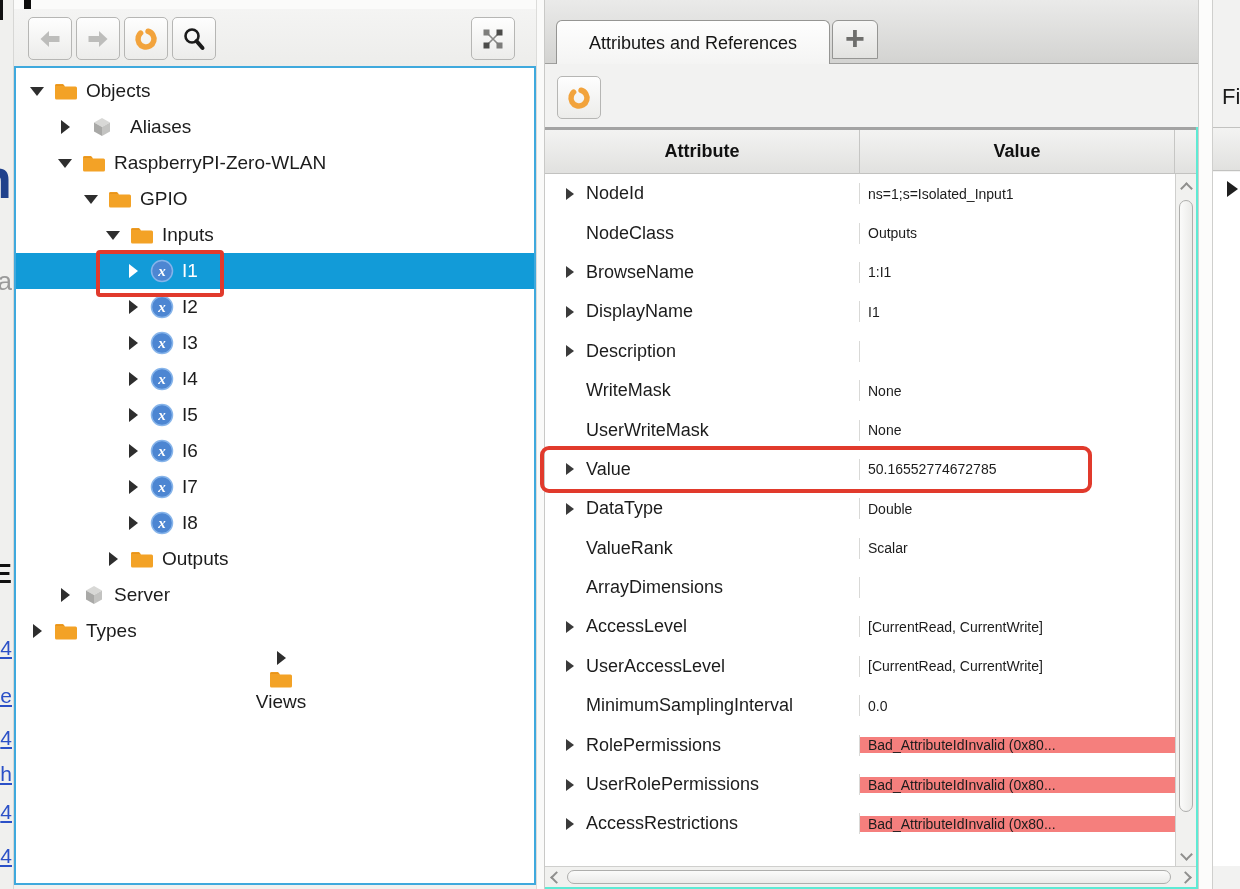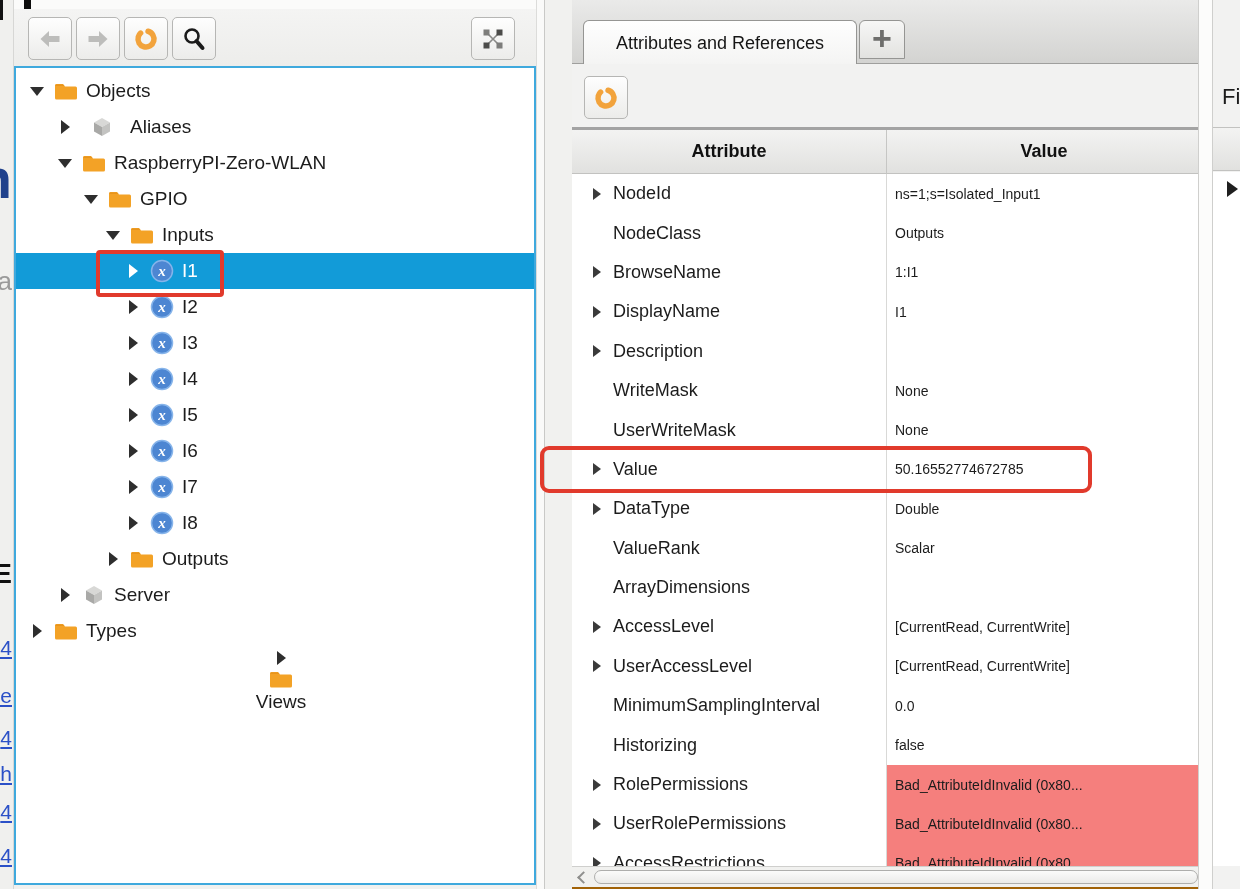--- a/index.html
+++ b/index.html
@@ -33,38 +33,38 @@
   .exp.right::before { content:""; border-top:7px solid transparent; border-bottom:7px solid transparent; border-left:9px solid #2e2e2e; }
   .trow.sel .exp.right::before { border-left-color:#fff; }
   .ticon { width:24px; height:24px; margin:0 8px 0 8px; flex:0 0 24px; display:inline-flex; align-items:center; justify-content:center; }
   .tlabel { white-space:nowrap; }
 
   
   .splitter-1 { position:absolute; left:536px; top:0; width:9px; height:889px; background:#fafaf9; border-left:1px solid #dcdcda; border-right:1px solid #c9c9c7; }
   .splitter-2 { position:absolute; left:1198px; top:0; width:15px; height:889px; background:#fcfcfb; border-left:1px solid #cfcfcd; border-right:1px solid #cfcfcd; }
 
   
-  .right-panel { position:absolute; left:572px; top:0; width:653px; height:889px; background:#a16207; }
+  .right-panel { position:absolute; left:545px; top:0; width:653px; height:889px; background:#5eead4; }
   .tabbar { position:absolute; left:0; top:0; width:653px; height:64px; background:linear-gradient(#eaeae9,#d3d3d1); border-bottom:1px solid #9f9f9d; }
   .tab-active { position:absolute; left:11px; top:20px; width:274px; height:45px; background:linear-gradient(#fefefe,#f4f4f3); border:1px solid #959593; border-bottom:none; border-radius:6px 6px 0 0; display:flex; align-items:center; justify-content:center; font-size:18px; color:#151515; }
   .tab-plus { position:absolute; left:287px; top:20px; width:46px; height:39px; background:linear-gradient(#f7f7f6,#e2e2e0); border:1px solid #959593; border-radius:6px 6px 0 0; display:flex; align-items:center; justify-content:center; }
   .plus-glyph { font-size:34px; line-height:30px; color:#6e6e6c; font-weight:bold; margin-top:-4px; }
 
   .dock-toolbar { position:absolute; left:0; top:64px; width:653px; height:63px; background:#f2f2f1; }
   .dock-toolbar .tbtn { top:12px; left:12px; }
 
   
   .attr-table { position:absolute; left:0; top:127px; width:651px; height:739px; background:#fff; border-top:3px solid #a3a3a3; overflow:hidden; }
   .thead { display:flex; height:44px; }
   .th { background:linear-gradient(#f3f3f2,#e1e1df); border-right:1px solid #c6c6c4; border-bottom:1px solid #c2c2c0; display:flex; align-items:center; justify-content:center; font-weight:bold; font-size:18px; color:#111; }
   .th.attr { width:315px; }
   .th.val { width:315px; }
   .th.corner { width:21px; border-right:none; }
   .tbody { position:relative; }
-  .arow { display:flex; height:39.4px; }
+  .arow { display:flex; height:39.4px;align-items:center; }
   .acell { width:315px; display:flex; align-items:center; padding-left:16px; border-right:1px solid #d9d9d7; font-size:18px; color:#1c1c1c; overflow:hidden; white-space:nowrap; }
   .acell .exp { margin-right:7px; }
   .acell .exp.right::before { border-left-color:#3a3a3a; border-top-width:6px; border-bottom-width:6px; border-left-width:8px; }
   .acell .noexp { width:25px; flex:0 0 25px; }
   .vcell { width:315px; display:flex; align-items:center; padding-left:8px; font-size:14px; color:#1c1c1c; overflow:hidden; white-space:nowrap; }
   .vcell.error { background:#f57f7d; }
 
   
   .vscroll { position:absolute; right:0; top:44px; width:21px; height:695px; background:#f1f1ef; border-left:1px solid #cfcfcd; }
   .vthumb { position:absolute; left:3px; top:26px; width:14px; height:612px; background:linear-gradient(90deg,#fbfbfa,#ebebe9); border:1px solid #aeaeac; border-radius:7px; }
@@ -453,27 +453,20 @@
           </div>
           <div class="arow">
             <div class="acell">
               <span class="noexp"></span>
               <span>MinimumSamplingInterval</span>
             </div>
             <div class="vcell">0.0</div>
           </div>
           <div class="arow">
             <div class="acell">
-              <span class="noexp"></span>
-              <span>Historizing</span>
-            </div>
-            <div class="vcell">false</div>
-          </div>
-          <div class="arow">
-            <div class="acell">
               <span class="exp right"></span>
               <span>RolePermissions</span>
             </div>
             <div class="vcell error">Bad_AttributeIdInvalid (0x80...</div>
           </div>
           <div class="arow">
             <div class="acell">
               <span class="exp right"></span>
               <span>UserRolePermissions</span>
             </div>

